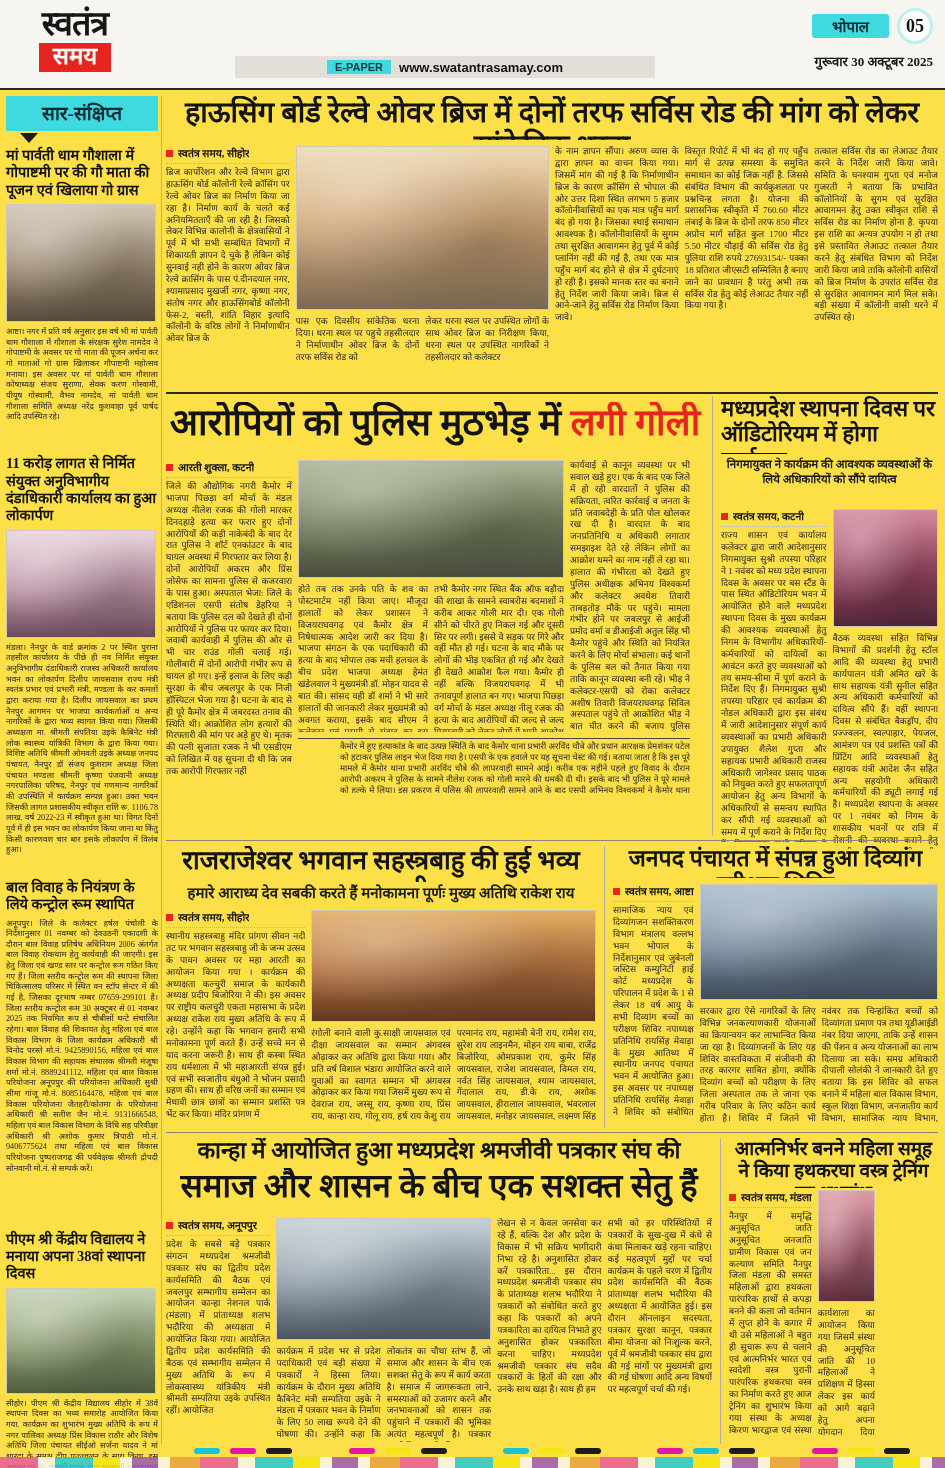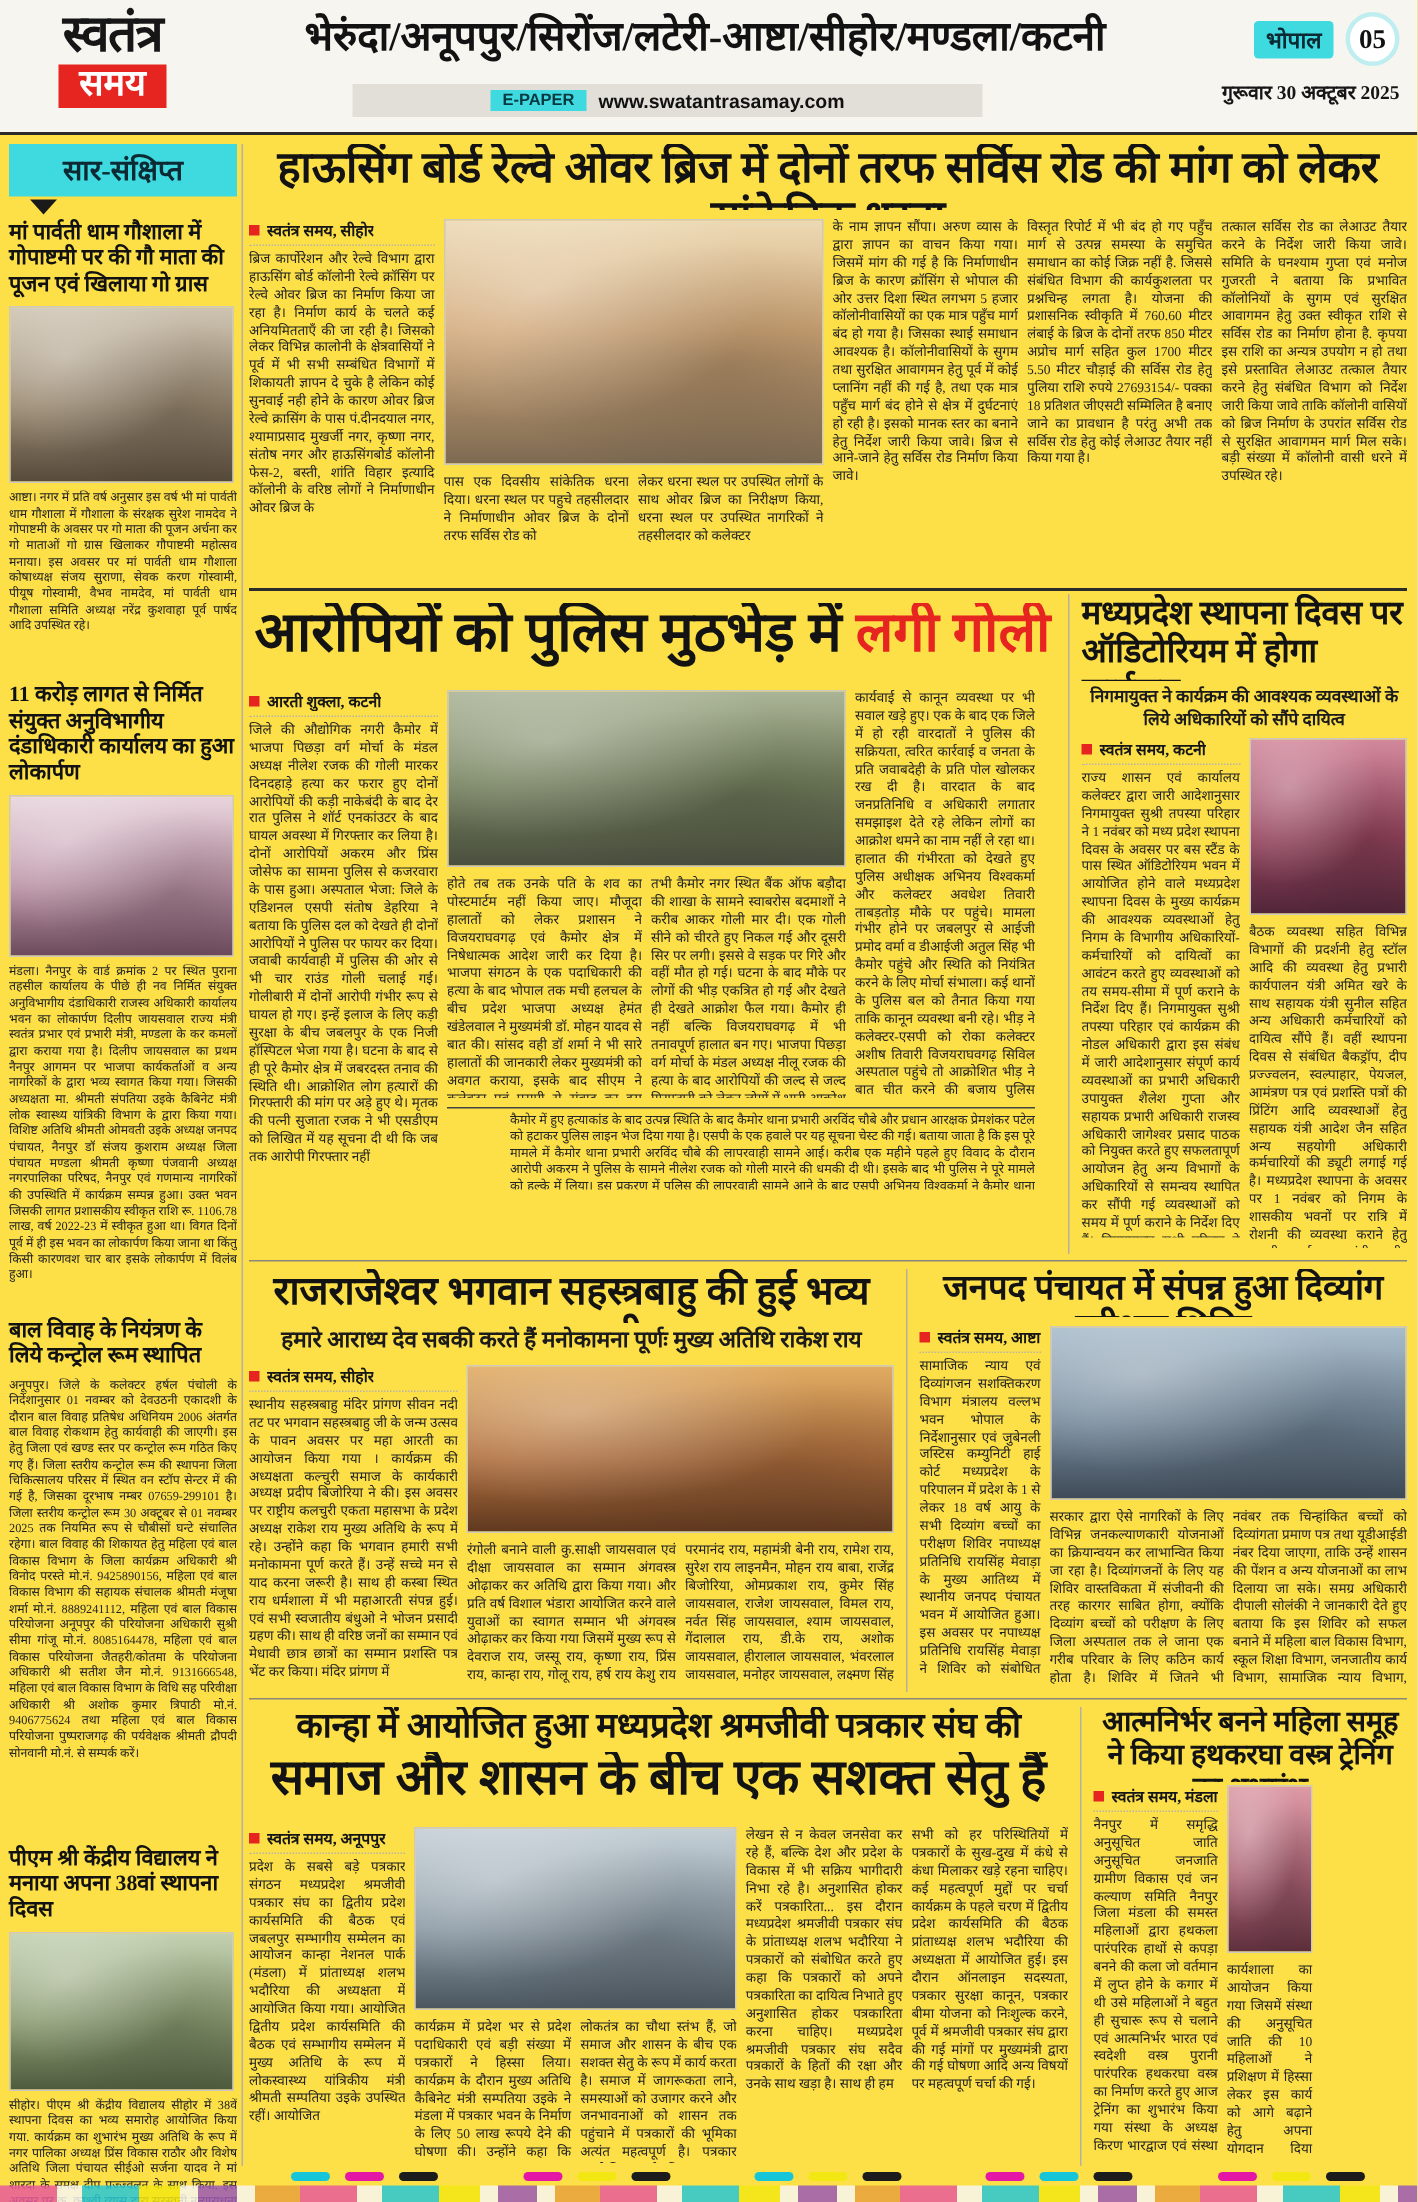--- a/index.html
+++ b/index.html
@@ -11,21 +11,21 @@
   .masthead { position:absolute; left:0; top:0; width:945px; height:90px; border-bottom:2px solid #2a2a2a; background:#f7f5f0; }
   .logo { position:absolute; left:10px; top:6px; width:130px; text-align:center; }
   .logo-top { font-size:34px; font-weight:bold; color:#161616; line-height:1.05; letter-spacing:-1px; }
   .logo-bottom { display:inline-block; background:#e62420; color:#fff; font-size:24px; font-weight:bold; padding:0 14px 2px; line-height:1.15; margin-top:1px; }
   .cities { position:absolute; left:150px; top:10px; width:640px; text-align:center; font-size:27px; font-weight:bold; color:#121212; line-height:1.1; }
   .epaper-bar { position:absolute; left:235px; top:56px; width:420px; height:22px; background:#e2dfd9; display:flex; align-items:center; justify-content:center; gap:8px; }
   .epaper-chip { background:#3fd9e0; color:#083840; font-weight:bold; font-size:11px; padding:1px 8px; font-family:"Liberation Sans", sans-serif; }
   .website { font-size:13px; font-weight:bold; color:#111; font-family:"Liberation Sans", sans-serif; }
   .edition-wrap { position:absolute; right:12px; top:8px; width:160px; text-align:right; }
   .edition-row { display:flex; align-items:center; justify-content:flex-end; gap:8px; }
-  .edition-badge { background:#3fd9e0; color:#0b2a33; font-size:15px; font-weight:bold; padding:2px 8px; border-radius:3px; }
+  .edition-badge { background:#3fd9e0; color:#0b2a33; font-size:15px; font-weight:bold; padding:2px 20px; border-radius:3px; }
   .page-circle { width:36px; height:36px; border-radius:50%; background:#ffffff; border:3px solid #bfeef0; display:flex; align-items:center; justify-content:center; font-size:18px; font-weight:bold; color:#111; }
   .date-line { margin-top:8px; font-size:13px; font-weight:bold; color:#161616; }
 
   
   .byline { display:flex; align-items:center; gap:5px; margin-bottom:3px; padding-bottom:3px; border-bottom:1px dotted #b9b4aa; }
   .byline .bullet { width:7px; height:7px; background:#e62420; flex:0 0 auto; }
   .byline .btxt { font-size:10.5px; font-weight:bold; color:#161616; white-space:nowrap; overflow:hidden; }
   .bcol { font-size:9px; line-height:1.32; text-align:justify; overflow:hidden; color:#232323; }
   .photo { position:relative; overflow:hidden; border:1px solid #cfc9bd; }
   .photo::after { content:""; position:absolute; inset:0; background:
@@ -74,21 +74,20 @@
 </head>
 <body>
 
 <div class="page">
 
   <div class="masthead">
     <div class="logo">
       <div class="logo-top">स्वतंत्र</div>
       <div class="logo-bottom">समय</div>
     </div>
-    <div class="cities">भेरुंदा/अनूपपुर/सिरोंज/लटेरी-आष्टा/सीहोर/मण्डला/कटनी</div>
     <div class="epaper-bar">
       <span class="epaper-chip">E-PAPER</span>
       <span class="website">www.swatantrasamay.com</span>
     </div>
     <div class="edition-wrap">
       <div class="edition-row">
         <span class="edition-badge">भोपाल</span>
         <span class="page-circle">05</span>
       </div>
       <div class="date-line">गुरूवार 30 अक्टूबर 2025</div>
@@ -163,21 +162,21 @@
       <div class="bcol" style="grid-row:1/3; grid-column:4;">कार्यवाई से कानून व्यवस्था पर भी सवाल खड़े हुए। एक के बाद एक जिले में हो रही वारदातों ने पुलिस की सक्रियता, त्वरित कार्रवाई व जनता के प्रति जवाबदेही के प्रति पोल खोलकर रख दी है। वारदात के बाद जनप्रतिनिधि व अधिकारी लगातार समझाइश देते रहे लेकिन लोगों का आक्रोश थमने का नाम नहीं ले रहा था। हालात की गंभीरता को देखते हुए पुलिस अधीक्षक अभिनय विश्वकर्मा और कलेक्टर अवधेश तिवारी ताबड़तोड़ मौके पर पहुंचे। मामला गंभीर होने पर जबलपुर से आईजी प्रमोद वर्मा व डीआईजी अतुल सिंह भी कैमोर पहुंचे और स्थिति को नियंत्रित करने के लिए मोर्चा संभाला। कई थानों के पुलिस बल को तैनात किया गया ताकि कानून व्यवस्था बनी रहे। भीड़ ने कलेक्टर-एसपी को रोका कलेक्टर अशीष तिवारी विजयराघवगढ़ सिविल अस्पताल पहुंचे तो आक्रोशित भीड़ ने बात चीत करने की बजाय पुलिस प्रशासन के खिलाफ जमकर नारेबाजी की।</div>
       <div class="subhead-box" style="grid-row:3; grid-column:2/5;">
         <div class="sh-body" style="height:52px;">कैमोर में हुए हत्याकांड के बाद उत्पन्न स्थिति के बाद कैमोर थाना प्रभारी अरविंद चौबे और प्रधान आरक्षक प्रेमशंकर पटेल को हटाकर पुलिस लाइन भेज दिया गया है। एसपी के एक हवाले पर यह सूचना चेस्ट की गई। बताया जाता है कि इस पूरे मामले में कैमोर थाना प्रभारी अरविंद चौबे की लापरवाही सामने आई। करीब एक महीने पहले हुए विवाद के दौरान आरोपी अकरम ने पुलिस के सामने नीलेश रजक को गोली मारने की धमकी दी थी। इसके बाद भी पुलिस ने पूरे मामले को हल्के में लिया। इस प्रकरण में पुलिस की लापरवाही सामने आने के बाद एसपी अभिनय विश्वकर्मा ने कैमोर थाना प्रभारी अरविंद चौबे और प्रधान आरक्षक को हटा दिया।</div>
       </div>
     </div>
   </div>
 
   <div class="art" style="left:712px; top:396px; width:226px; height:440px; border-left:1px solid #b6b0a4; padding-left:8px;">
     <div class="hl" style="font-size:22px; height:58px; text-align:left;">मध्यप्रदेश स्थापना दिवस पर ऑडिटोरियम में होगा कार्यक्रम</div>
     <div class="subtl" style="font-size:11.5px; height:32px; margin-top:2px;">निगमायुक्त ने कार्यक्रम की आवश्यक व्यवस्थाओं के लिये अधिकारियों को सौंपे दायित्व</div>
-    <div class="grid" style="grid-template-columns:1fr 1fr; grid-template-rows:118px 216px; margin-top:4px;">
+    <div class="grid" style="grid-template-columns:1fr 1fr; grid-template-rows:118px 216px; margin-top:21px;">
       <div style="grid-row:1/3; grid-column:1;">
         <div class="byline">
             <span class="bullet"></span>
             <span class="btxt">स्वतंत्र समय, कटनी</span>
           </div>
         <div class="bcol" style="height:312px;">राज्य शासन एवं कार्यालय कलेक्टर द्वारा जारी आदेशानुसार निगमायुक्त सुश्री तपस्या परिहार ने 1 नवंबर को मध्य प्रदेश स्थापना दिवस के अवसर पर बस स्टैंड के पास स्थित ऑडिटोरियम भवन में आयोजित होने वाले मध्यप्रदेश स्थापना दिवस के मुख्य कार्यक्रम की आवश्यक व्यवस्थाओं हेतु निगम के विभागीय अधिकारियों-कर्मचारियों को दायित्वों का आवंटन करते हुए व्यवस्थाओं को तय समय-सीमा में पूर्ण कराने के निर्देश दिए हैं। निगमायुक्त सुश्री तपस्या परिहार एवं कार्यक्रम की नोडल अधिकारी द्वारा इस संबंध में जारी आदेशानुसार संपूर्ण कार्य व्यवस्थाओं का प्रभारी अधिकारी उपायुक्त शैलेश गुप्ता और सहायक प्रभारी अधिकारी राजस्व अधिकारी जागेश्वर प्रसाद पाठक को नियुक्त करते हुए सफलतापूर्ण आयोजन हेतु अन्य विभागों के अधिकारियों से समन्वय स्थापित कर सौंपी गई व्यवस्थाओं को समय में पूर्ण कराने के निर्देश दिए हैं। निगमायुक्त सुश्री परिहार ने कार्यक्रम हेतु मंच, साज-सज्जा, प्रवेश द्वार, लाइट, साउंड, माइक,</div>
       </div>
       <div class="photo ph-office" style="grid-row:1; grid-column:2;"></div>
       <div class="bcol" style="grid-row:2; grid-column:2;">बैठक व्यवस्था सहित विभिन्न विभागों की प्रदर्शनी हेतु स्टॉल आदि की व्यवस्था हेतु प्रभारी कार्यपालन यंत्री अमित खरे के साथ सहायक यंत्री सुनील सहित अन्य अधिकारी कर्मचारियों को दायित्व सौंपे हैं। वहीं स्थापना दिवस से संबंधित बैकड्रॉप, दीप प्रज्ज्वलन, स्वल्पाहार, पेयजल, आमंत्रण पत्र एवं प्रशस्ति पत्रों की प्रिंटिंग आदि व्यवस्थाओं हेतु सहायक यंत्री आदेश जैन सहित अन्य सहयोगी अधिकारी कर्मचारियों की ड्यूटी लगाई गई है। मध्यप्रदेश स्थापना के अवसर पर 1 नवंबर को निगम के शासकीय भवनों पर रात्रि में रोशनी की व्यवस्था कराने हेतु प्रभारी कार्यपालन यंत्री सुधीर मिश्रा, सहायक यंत्री आदेश जैन व उपयंत्री सहित अन्य कर्मचारियों को दायित्व सौंपे गए हैं।</div>
     </div>

